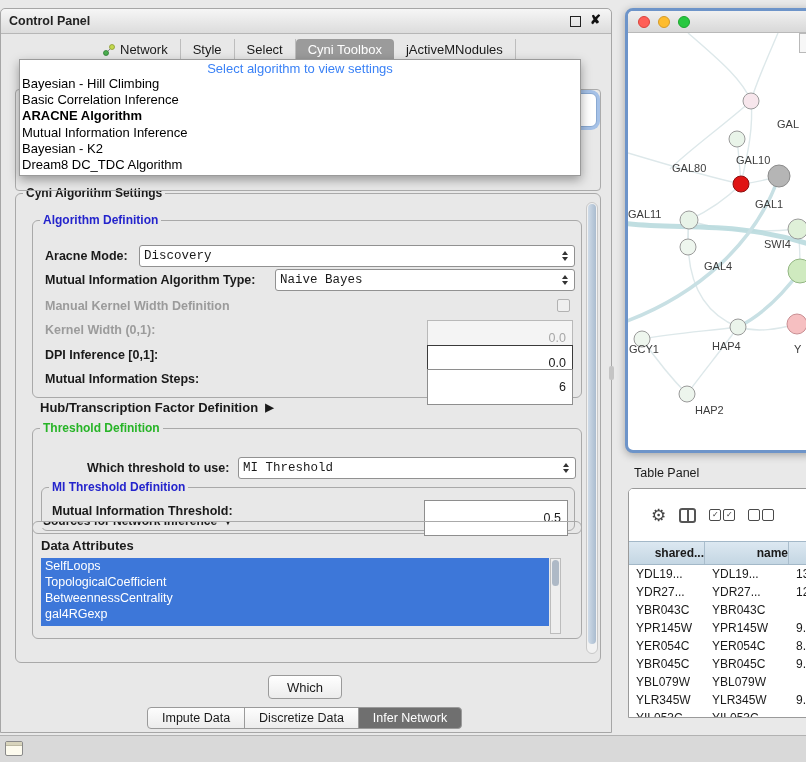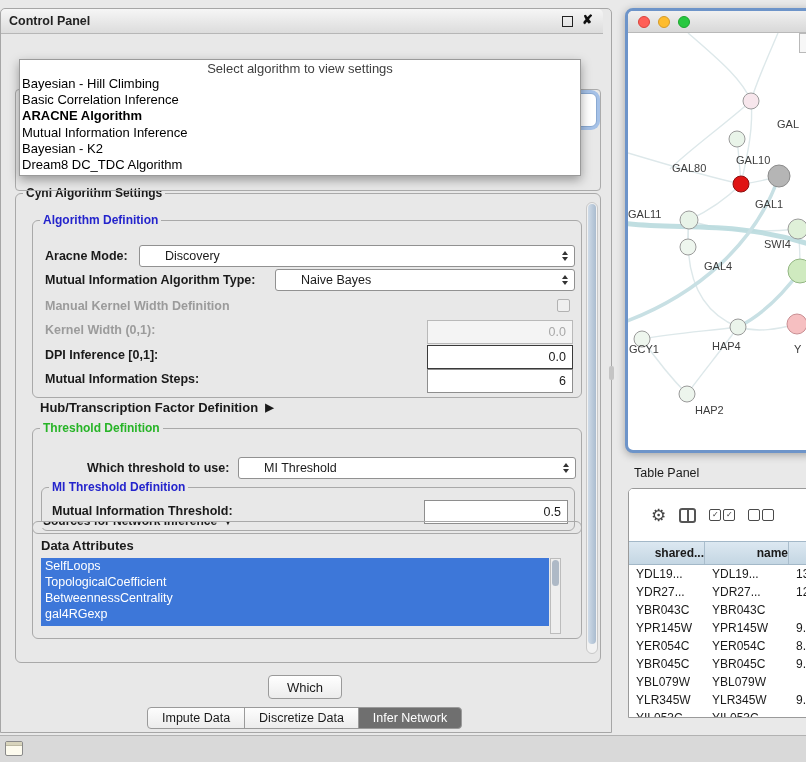--- a/index.html
+++ b/index.html
@@ -2,63 +2,63 @@
 <html style="--selection: #3d77d9; --title-blue: #2424cc; --title-green: #27b427; --tab-selected-bg: #9b9b9b; --infer-tab-bg: #6f6f6f; --window-border-blue: #6d94c9; --node-red: #e01414;"><head>
 <meta charset="utf-8">
 <style>
   html,body{margin:0;padding:0;background:#e9e9e9;}
   #page{position:relative;width:806px;height:762px;background:#e9e9e9;overflow:hidden;
         font-family:"Liberation Sans",sans-serif;color:#1a1a1a;}
 
   
   #control-window{position:absolute;left:0;top:8px;width:612px;height:725px;background:#e8e8e8;
         border:1px solid #a6a6a6;border-radius:5px 5px 0 0;box-sizing:border-box;}
-  .cp-titlebar{position:absolute;left:0;top:0;right:8px;height:24px;background:linear-gradient(#f6f6f6,#dcdcdc);
+  .cp-titlebar{position:absolute;left:0;top:0;right:0;height:24px;background:linear-gradient(#f6f6f6,#dcdcdc);
         border-bottom:1px solid #b6b6b6;border-radius:5px 5px 0 0;}
   .cp-title{position:absolute;left:8px;top:5px;font-size:12.5px;font-weight:bold;color:#222;}
   .float-btn{position:absolute;right:30px;top:7px;width:9px;height:9px;border:1.5px solid #222;background:transparent;}
   .close-btn{position:absolute;right:10px;top:4px;font-size:13px;font-weight:bold;color:#111;line-height:14px;}
 
   .cp-tabs{position:absolute;left:90px;top:30px;height:21px;display:flex;font-size:13px;}
   .cp-tab{padding:0 12px;display:flex;align-items:center;gap:5px;border-right:1px solid #bdbdbd;white-space:nowrap;}
   .cp-tab.selected{background:var(--tab-selected-bg,#9b9b9b);color:#fff;border-radius:4px 4px 0 0;border-right:none;}
 
   #behind-group{position:absolute;left:14px;top:80px;width:584px;height:100px;border:1px solid #ababab;border-radius:4px;z-index:1;}
   #blue-spin{position:absolute;left:562px;top:84px;width:32px;height:32px;background:#fff;border:1px solid #89a9d2;
         border-radius:6px;box-shadow:0 0 0 3px rgba(110,160,230,.55);z-index:2;}
 
   #algo-popup{position:absolute;left:18px;top:50px;width:560px;background:#fff;border:1px solid #9a9a9a;
         box-shadow:0 4px 10px rgba(0,0,0,.35);z-index:30;padding:1px 0 2px 0;}
-  .dd-header{font-size:13px;color:#404040;text-align:center;height:15px;line-height:15px;}
+  .dd-header{font-size:13px;color:#3b82f6;text-align:center;height:15px;line-height:15px;}
   .dd-item{font-size:13px;height:16.2px;line-height:16.2px;padding-left:2px;color:#000;}
   .dd-bold{font-weight:bold;}
 
   
   .grp{position:absolute;border:1px solid #a9a9a9;border-radius:6px;box-sizing:border-box;}
   .grp-title{position:absolute;top:-8px;left:7px;background:#e8e8e8;padding:0 3px;font-size:12px;font-weight:bold;white-space:nowrap;display:flex;align-items:center;gap:6px;}
 
   #settings{left:14px;top:184px;width:586px;height:470px;}
   #settings-scroll{position:absolute;right:2px;top:8px;width:12px;height:452px;background:#f2f2f2;border:1px solid #c8c8c8;border-radius:6px;box-sizing:border-box;}
   #settings-thumb{position:absolute;left:1px;right:1px;top:1px;height:440px;background:linear-gradient(90deg,#cfdbe8,#aabccf);border-radius:5px;}
 
   #algdef{left:16px;top:26px;width:550px;height:178px;}
   #algdef>.grp-title,#mi-group>.grp-title{color:var(--title-blue,#2424cc);}
   #threshold>.grp-title{color:var(--title-green,#27b427);}
 
   .flabel{position:absolute;font-size:12.5px;font-weight:bold;white-space:nowrap;}
   .dis{color:#9b9b9b;}
 
   .combo{position:absolute;height:22px;background:#fff;border:1px solid #919191;border-radius:3px;display:flex;
-        align-items:center;justify-content:space-between;padding:0 3px 0 25px;font-size:12.5px;box-sizing:border-box;}
+        align-items:center;justify-content:space-between;padding:0 3px 0 4px;font-size:12.5px;box-sizing:border-box;font-family:Liberation Mono, monospace;}
   .stepper{width:13px;display:flex;flex-direction:column;align-items:center;gap:2px;}
   .tri-up{width:0;height:0;border-left:3.5px solid transparent;border-right:3.5px solid transparent;border-bottom:4.5px solid #333;}
   .tri-down{width:0;height:0;border-left:3.5px solid transparent;border-right:3.5px solid transparent;border-top:4.5px solid #333;}
 
   .tfield{position:absolute;height:20px;background:#fff;border:1px solid #8e8e8e;box-sizing:border-box;font-size:12.5px;
-        display:flex;align-items:center;justify-content:flex-end;padding:11px 6px;}
+        display:flex;align-items:center;justify-content:flex-end;padding:17px 6px;}
   .tfield.dis{background:#f4f4f4;color:#a8a8a8;border-color:#b9b9b9;}
   .tfield.focus{border:1.5px solid #3a3a3a;}
   .checkbox{position:absolute;width:13px;height:13px;border:1px solid #b2b2b2;background:#efefef;border-radius:2px;box-sizing:border-box;}
 
   #hub-row{position:absolute;left:24px;top:206px;display:flex;align-items:center;gap:7px;font-size:13px;font-weight:bold;}
   .disclosure-right{font-size:11px;}
   .disclosure-down{font-size:10px;}
 
   #threshold{left:16px;top:234px;width:550px;height:106px;}
   #mi-group{left:8px;top:58px;width:534px;height:44px;}
@@ -126,20 +126,42 @@
 
 <div id="page">
 
   <div id="control-window">
     <div class="cp-titlebar">
       <span class="cp-title">Control Panel</span>
       <span class="float-btn"></span>
       <span class="close-btn">✘</span>
     </div>
 
+    <div class="cp-tabs">
+      <div class="cp-tab">
+        <svg width="12" height="12">
+          <line x1="3" y1="9" x2="9" y2="3" stroke="#888" stroke-width="1"></line>
+          <circle cx="3" cy="9" r="2.5" fill="#4caf50" stroke="#2e7d32" stroke-width="0.8"></circle>
+          <circle cx="9" cy="3" r="2.5" fill="#c3d94e" stroke="#8a9a2e" stroke-width="0.8"></circle>
+        </svg>
+        <span>Network</span>
+      </div>
+      <div class="cp-tab">
+          <span>Style</span>
+        </div>
+      <div class="cp-tab">
+          <span>Select</span>
+        </div>
+      <div class="cp-tab selected">
+          <span>Cyni Toolbox</span>
+        </div>
+      <div class="cp-tab">
+          <span>jActiveMNodules</span>
+        </div>
+    </div>
 
     <div id="behind-group"></div>
     <div id="blue-spin"></div>
 
     <div id="algo-popup">
       <div class="dd-header">Select algorithm to view settings</div>
       <div id="dd-items">
           <div class="dd-item">Bayesian - Hill Climbing</div>
           <div class="dd-item">Basic Correlation Inference</div>
           <div class="dd-item dd-bold">ARACNE Algorithm</div>

